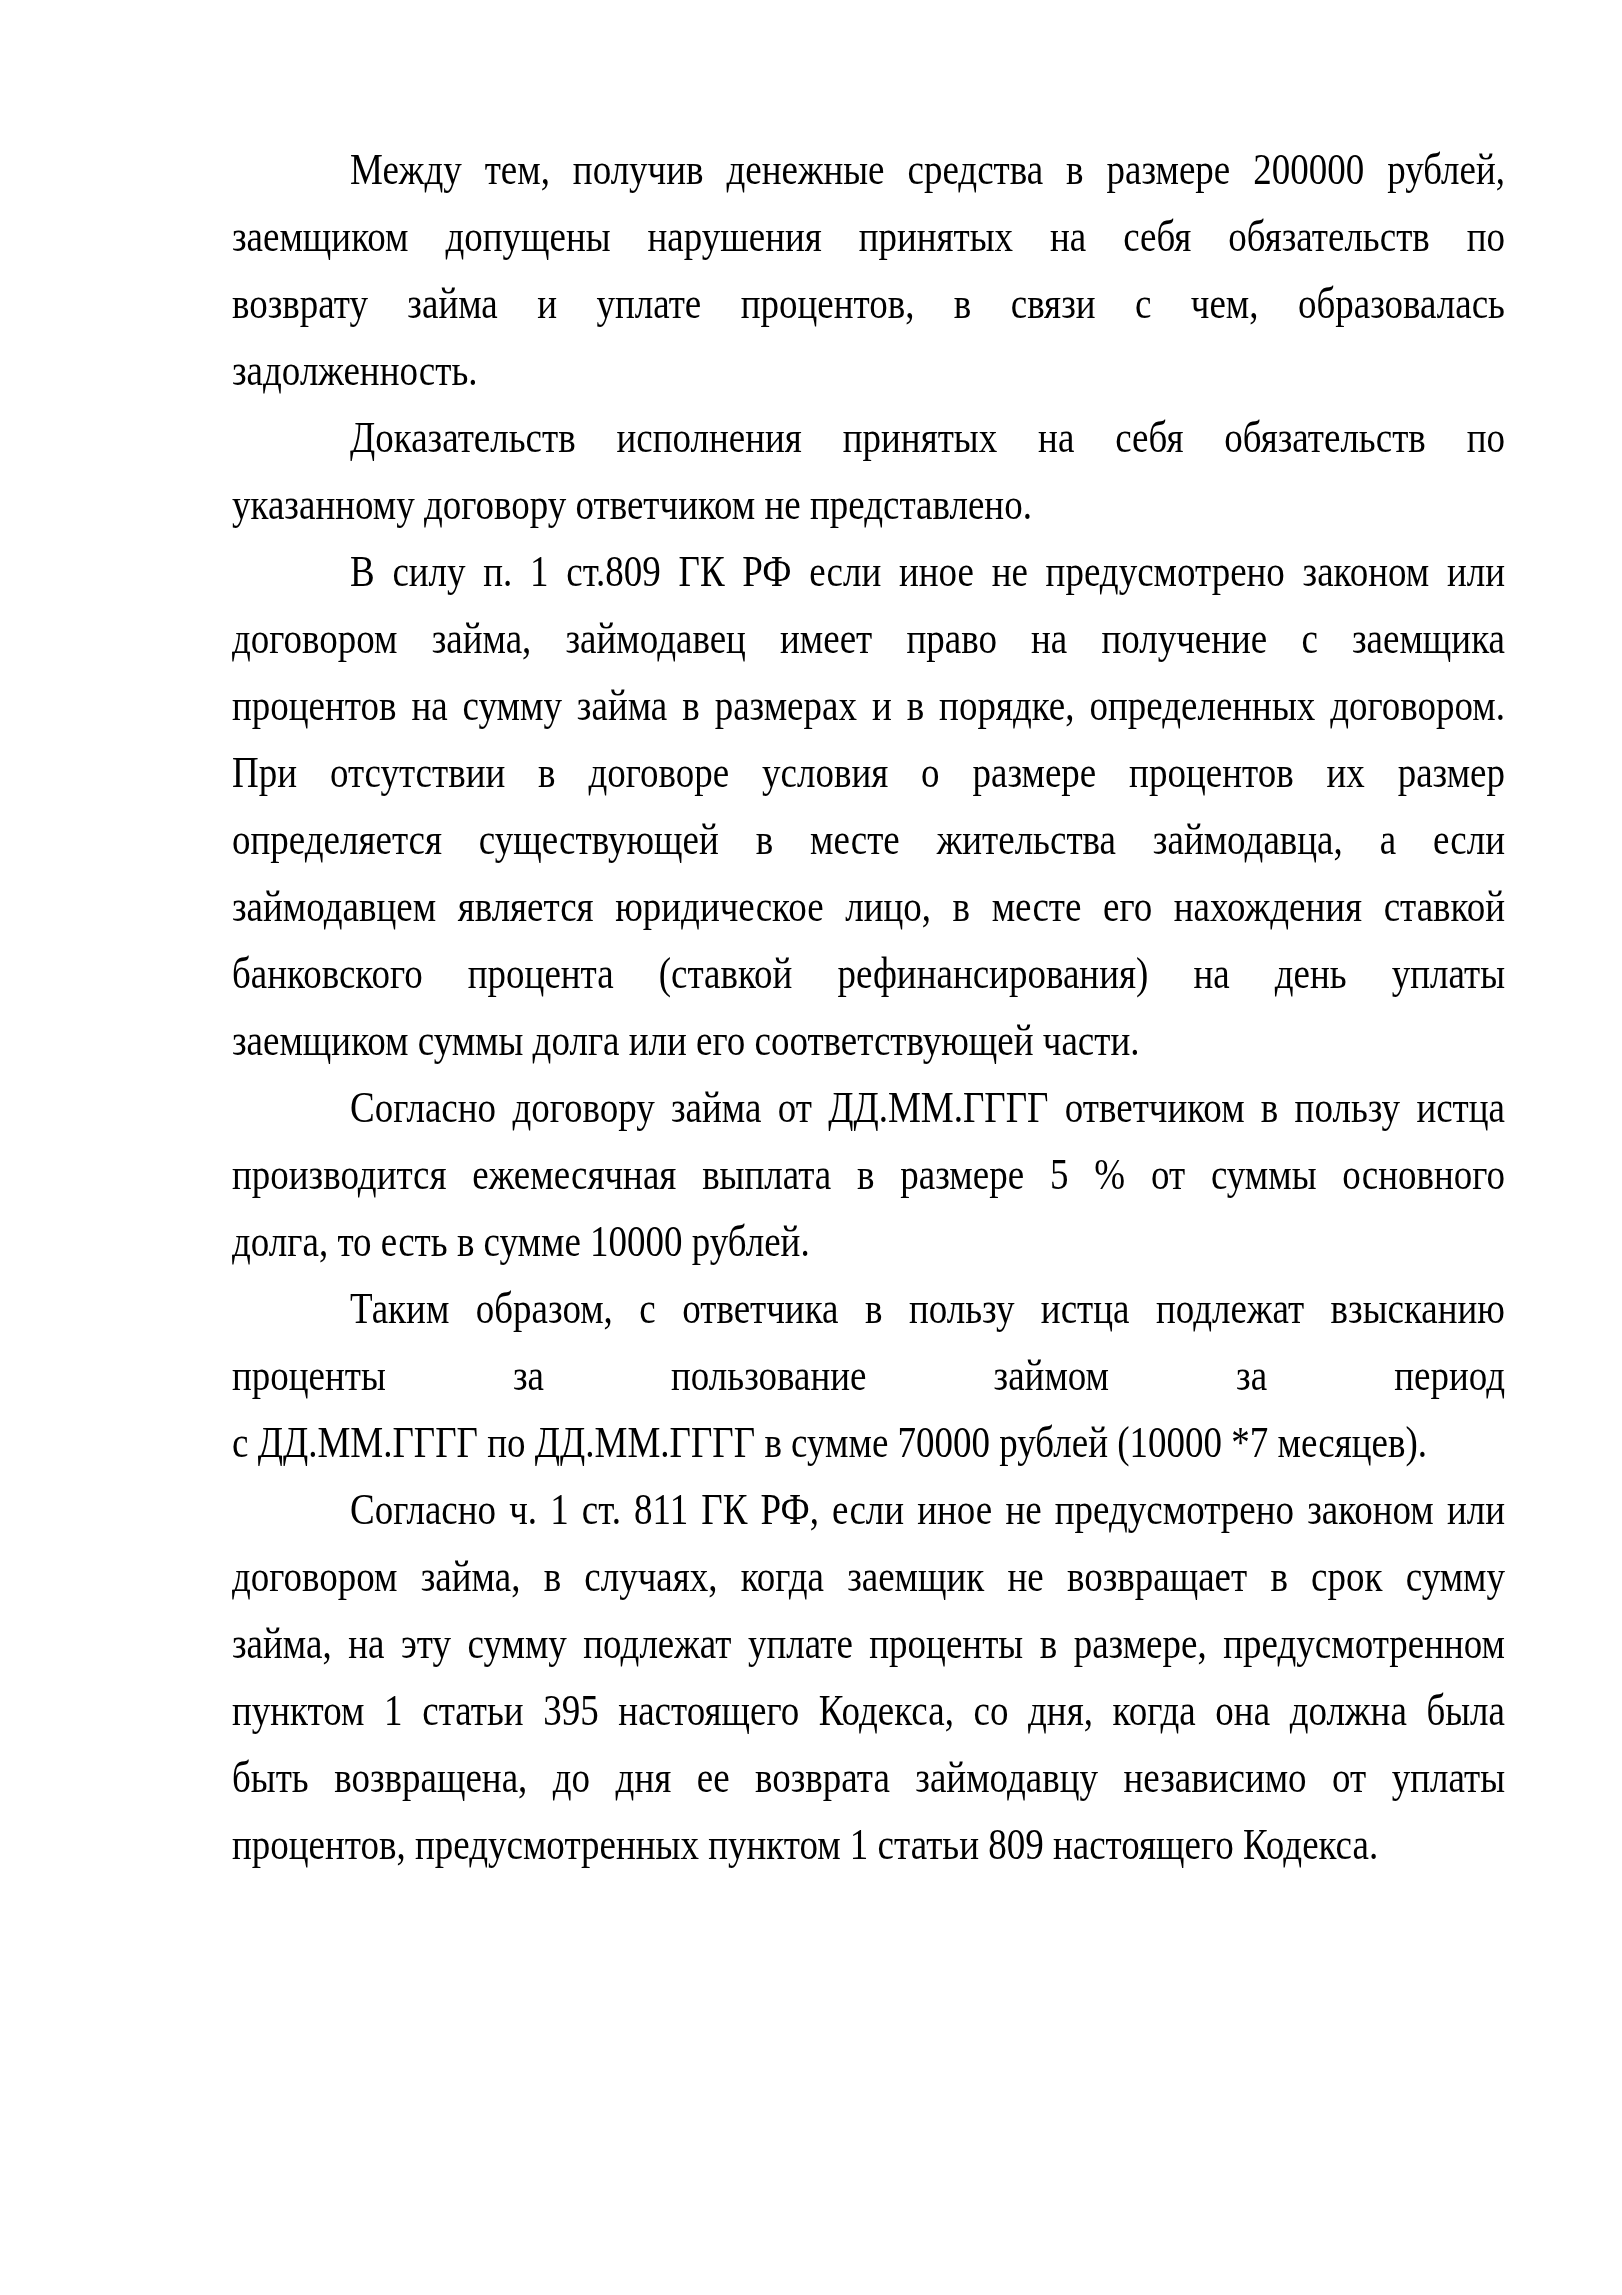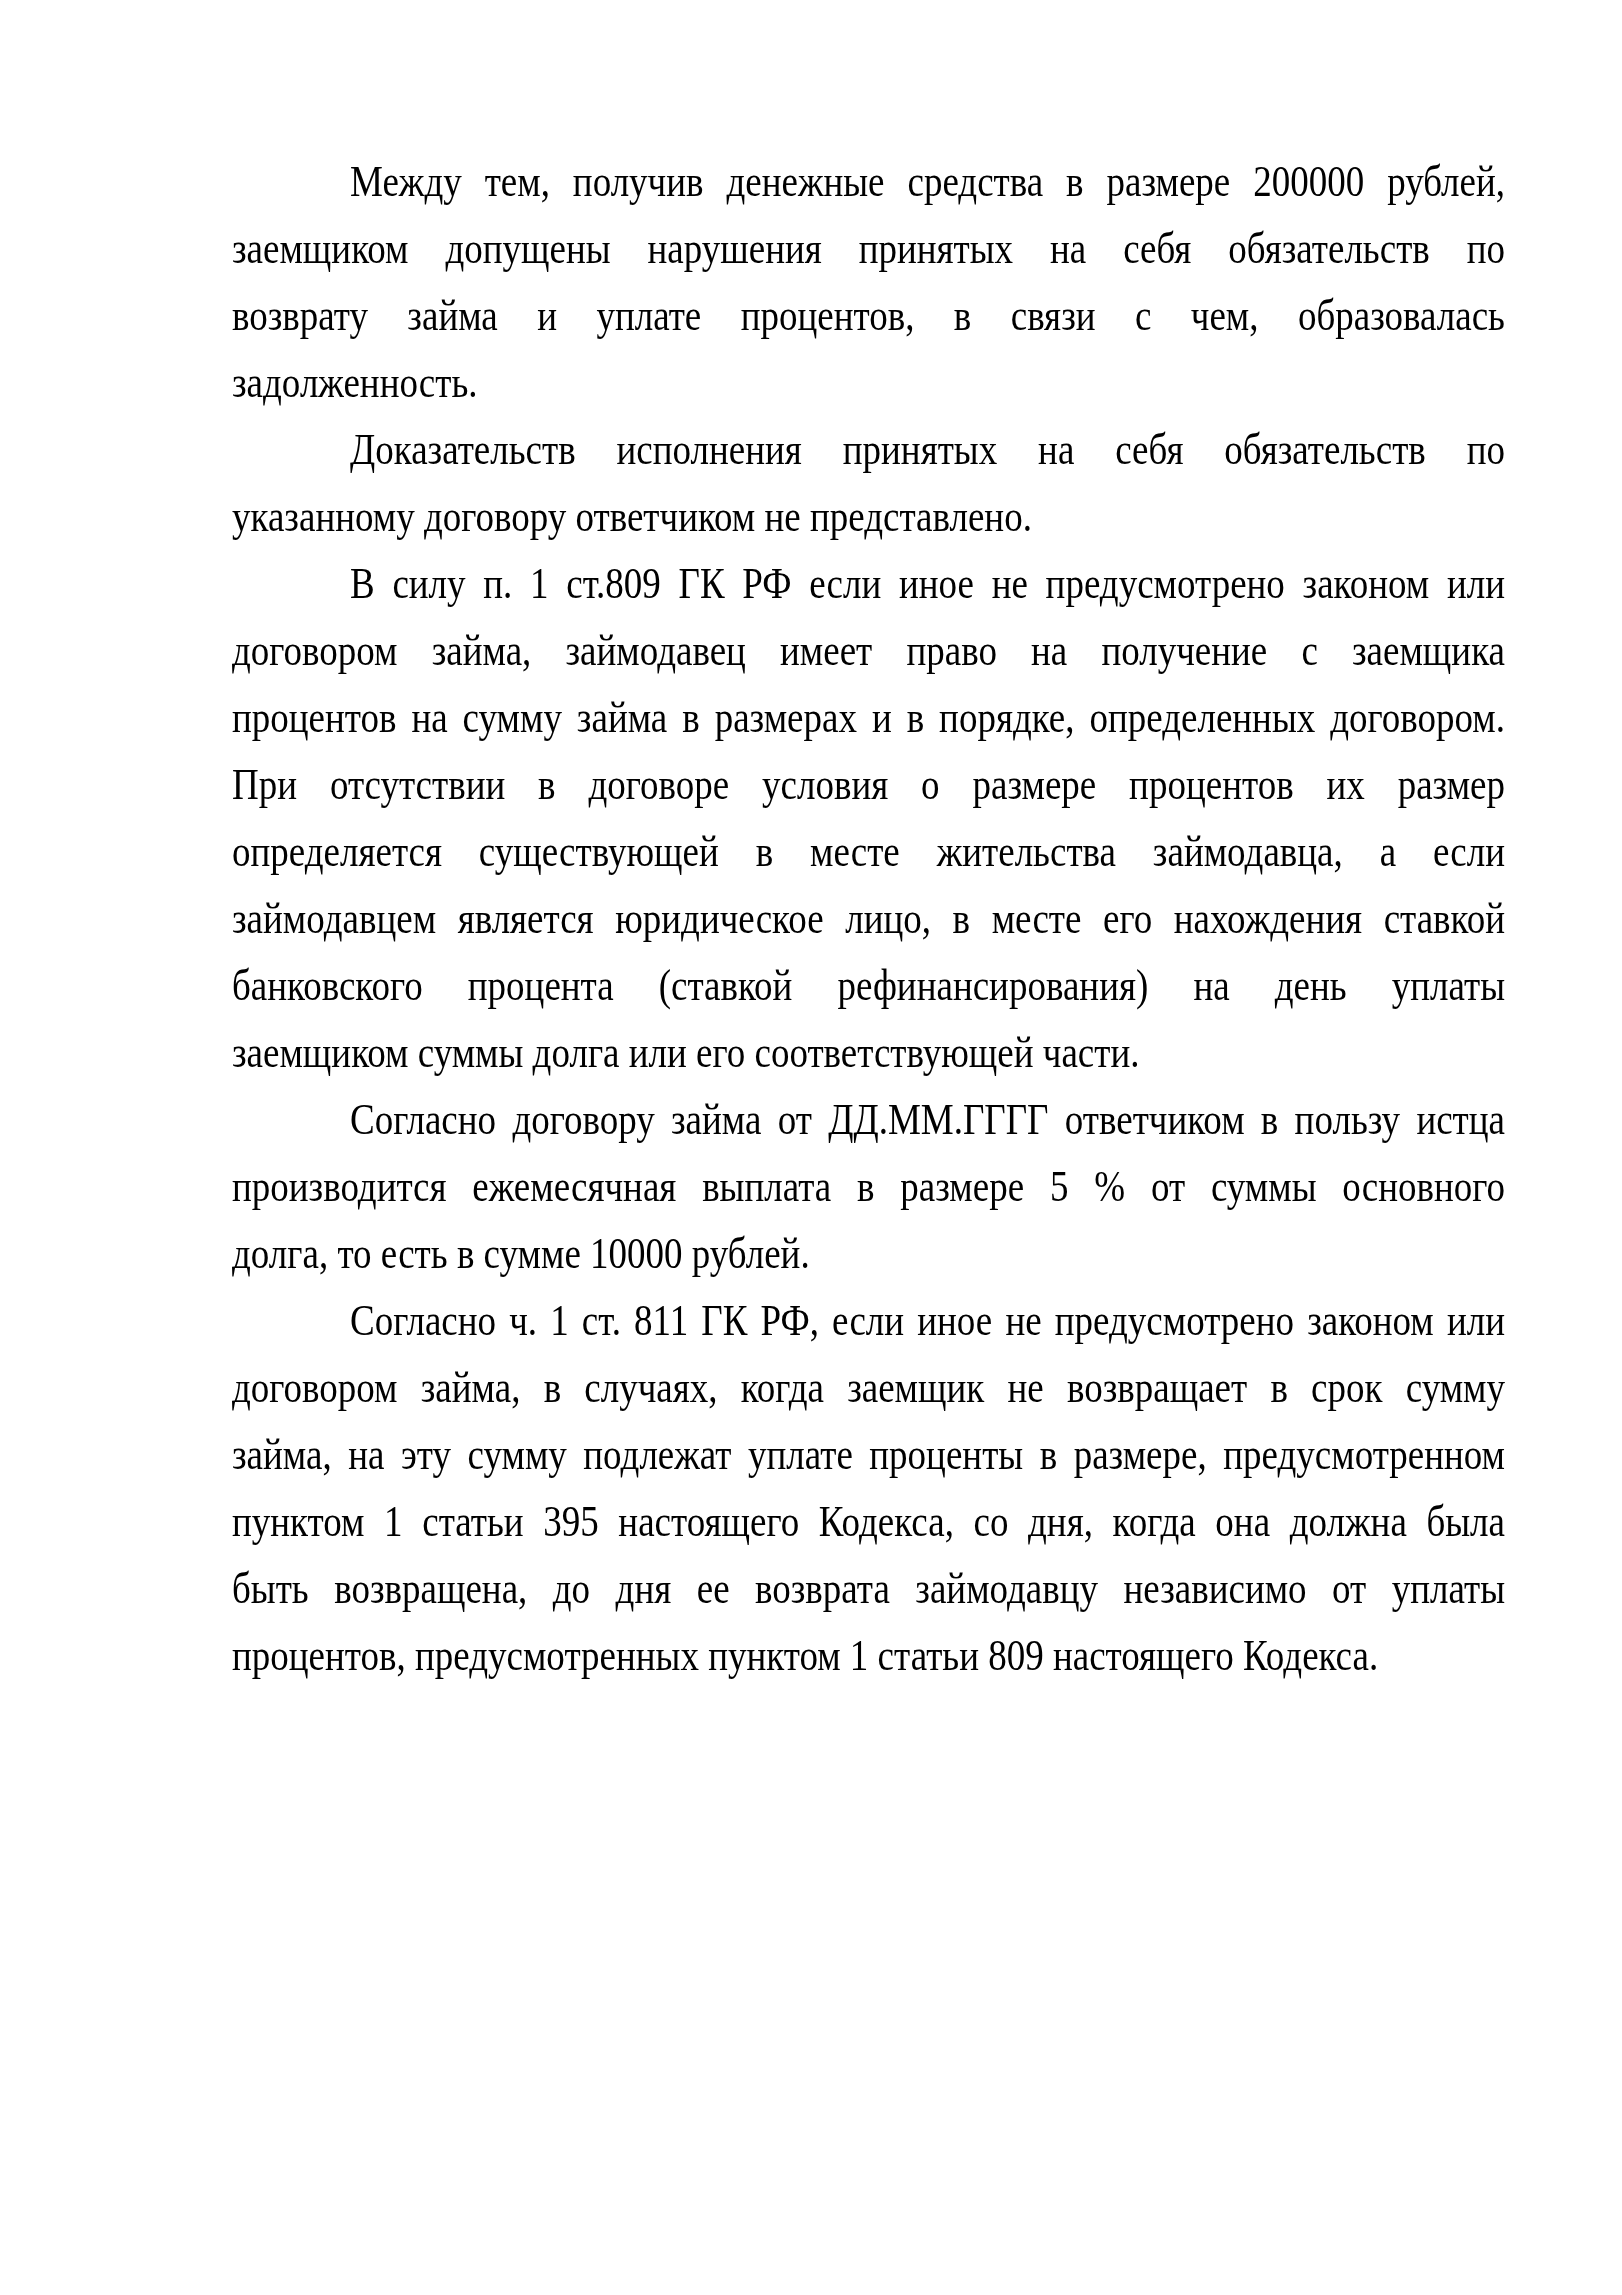--- a/index.html
+++ b/index.html
@@ -12,21 +12,21 @@
     width: 1623px;
     height: 2295px;
     background: #ffffff;
     color: #000000;
     font-family: "Liberation Serif", "DejaVu Serif", serif;
     overflow: hidden;
   }
   .content {
     position: absolute;
     left: 232px;
-    top: 148px;
+    top: 136px;
     width: 1273px;
     font-family: Liberation Serif, serif;
   }
   .para {
     margin: 0;
     padding: 0;
   }
   .line {
     font-size: 37px;
     line-height: 67px;
@@ -72,20 +72,25 @@
         <div class="line">займодавцем является юридическое лицо, в месте его нахождения ставкой</div>
         <div class="line">банковского процента (ставкой рефинансирования) на день уплаты</div>
         <div class="line last">заемщиком суммы долга или его соответствующей части.</div>
       </div>
       <div class="para">
         <div class="line first">Согласно договору займа от ДД.ММ.ГГГГ ответчиком в пользу истца</div>
         <div class="line">производится ежемесячная выплата в размере 5 % от суммы основного</div>
         <div class="line last">долга, то есть в сумме 10000 рублей.</div>
       </div>
       <div class="para">
+        <div class="line first">Таким образом, с ответчика в пользу истца подлежат взысканию</div>
+        <div class="line">проценты за пользование займом за период</div>
+        <div class="line last">с ДД.ММ.ГГГГ по ДД.ММ.ГГГГ в сумме 70000 рублей (10000 *7 месяцев).</div>
+      </div>
+      <div class="para">
         <div class="line first">Согласно ч. 1 ст. 811 ГК РФ, если иное не предусмотрено законом или</div>
         <div class="line">договором займа, в случаях, когда заемщик не возвращает в срок сумму</div>
         <div class="line">займа, на эту сумму подлежат уплате проценты в размере, предусмотренном</div>
         <div class="line">пунктом 1 статьи 395 настоящего Кодекса, со дня, когда она должна была</div>
         <div class="line">быть возвращена, до дня ее возврата займодавцу независимо от уплаты</div>
         <div class="line last">процентов, предусмотренных пунктом 1 статьи 809 настоящего Кодекса.</div>
       </div>
     </main>
 </div>
 

